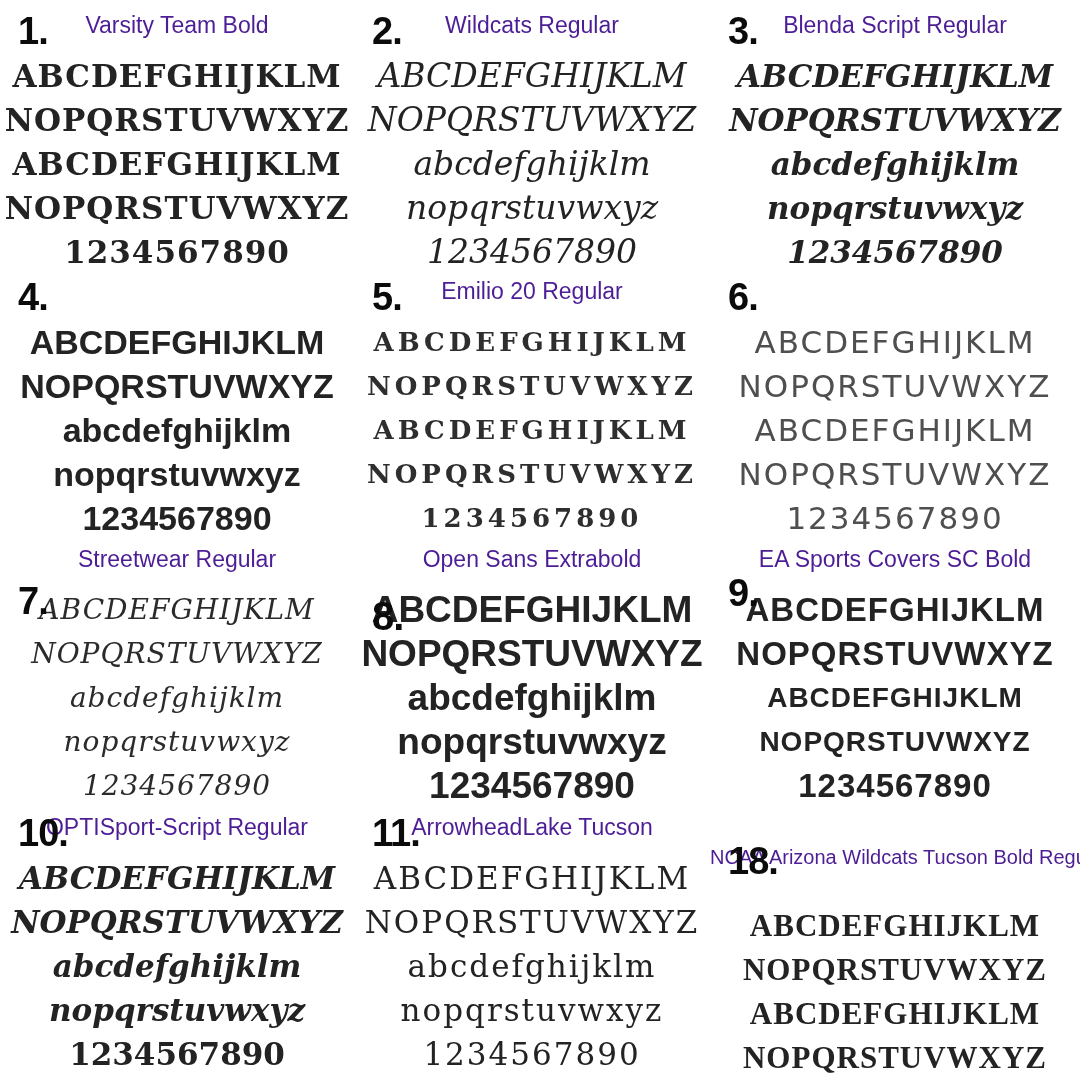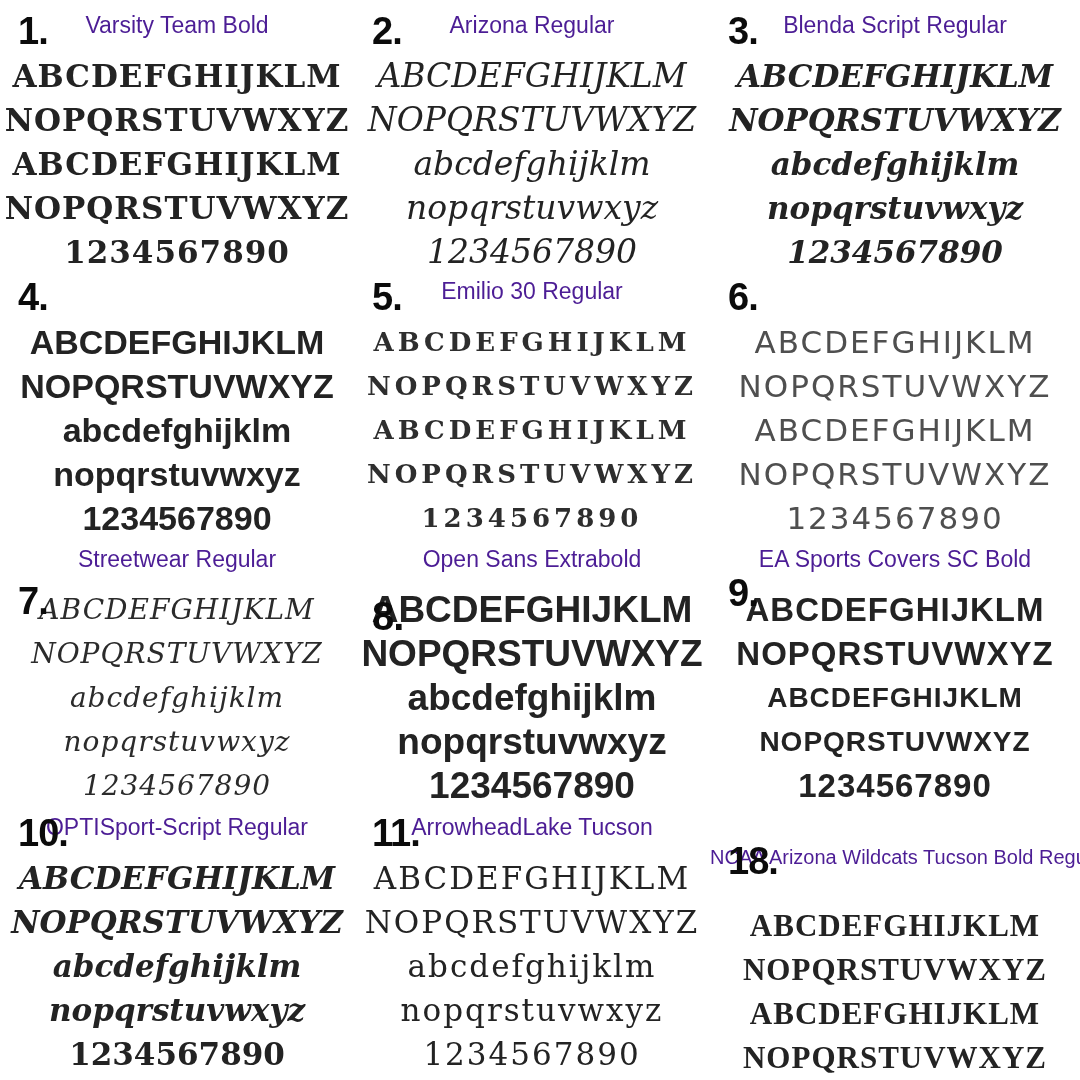--- a/index.html
+++ b/index.html
@@ -77,21 +77,21 @@
       <div class="ln">NOPQRSTUVWXYZ</div>
       <div class="ln">ABCDEFGHIJKLM</div>
       <div class="ln">NOPQRSTUVWXYZ</div>
       <div class="ln">1234567890</div>
     </div>
   </section>
 
   <section class="cell c2">
     <div class="cellhead">
       <span class="num">2.</span>
-      <span class="label">Arizona Regular</span>
+      <span class="label">Wildcats Regular</span>
     </div>
     <div class="lines">
       <div class="ln">ABCDEFGHIJKLM</div>
       <div class="ln">NOPQRSTUVWXYZ</div>
       <div class="ln">abcdefghijklm</div>
       <div class="ln">nopqrstuvwxyz</div>
       <div class="ln">1234567890</div>
     </div>
   </section>
 
@@ -118,21 +118,21 @@
       <div class="ln">NOPQRSTUVWXYZ</div>
       <div class="ln">abcdefghijklm</div>
       <div class="ln">nopqrstuvwxyz</div>
       <div class="ln">1234567890</div>
     </div>
   </section>
 
   <section class="cell c5">
     <div class="cellhead">
       <span class="num">5.</span>
-      <span class="label">Emilio 30 Regular</span>
+      <span class="label">Emilio 20 Regular</span>
     </div>
     <div class="lines">
       <div class="ln">ABCDEFGHIJKLM</div>
       <div class="ln">NOPQRSTUVWXYZ</div>
       <div class="ln">ABCDEFGHIJKLM</div>
       <div class="ln">NOPQRSTUVWXYZ</div>
       <div class="ln">1234567890</div>
     </div>
   </section>
 

